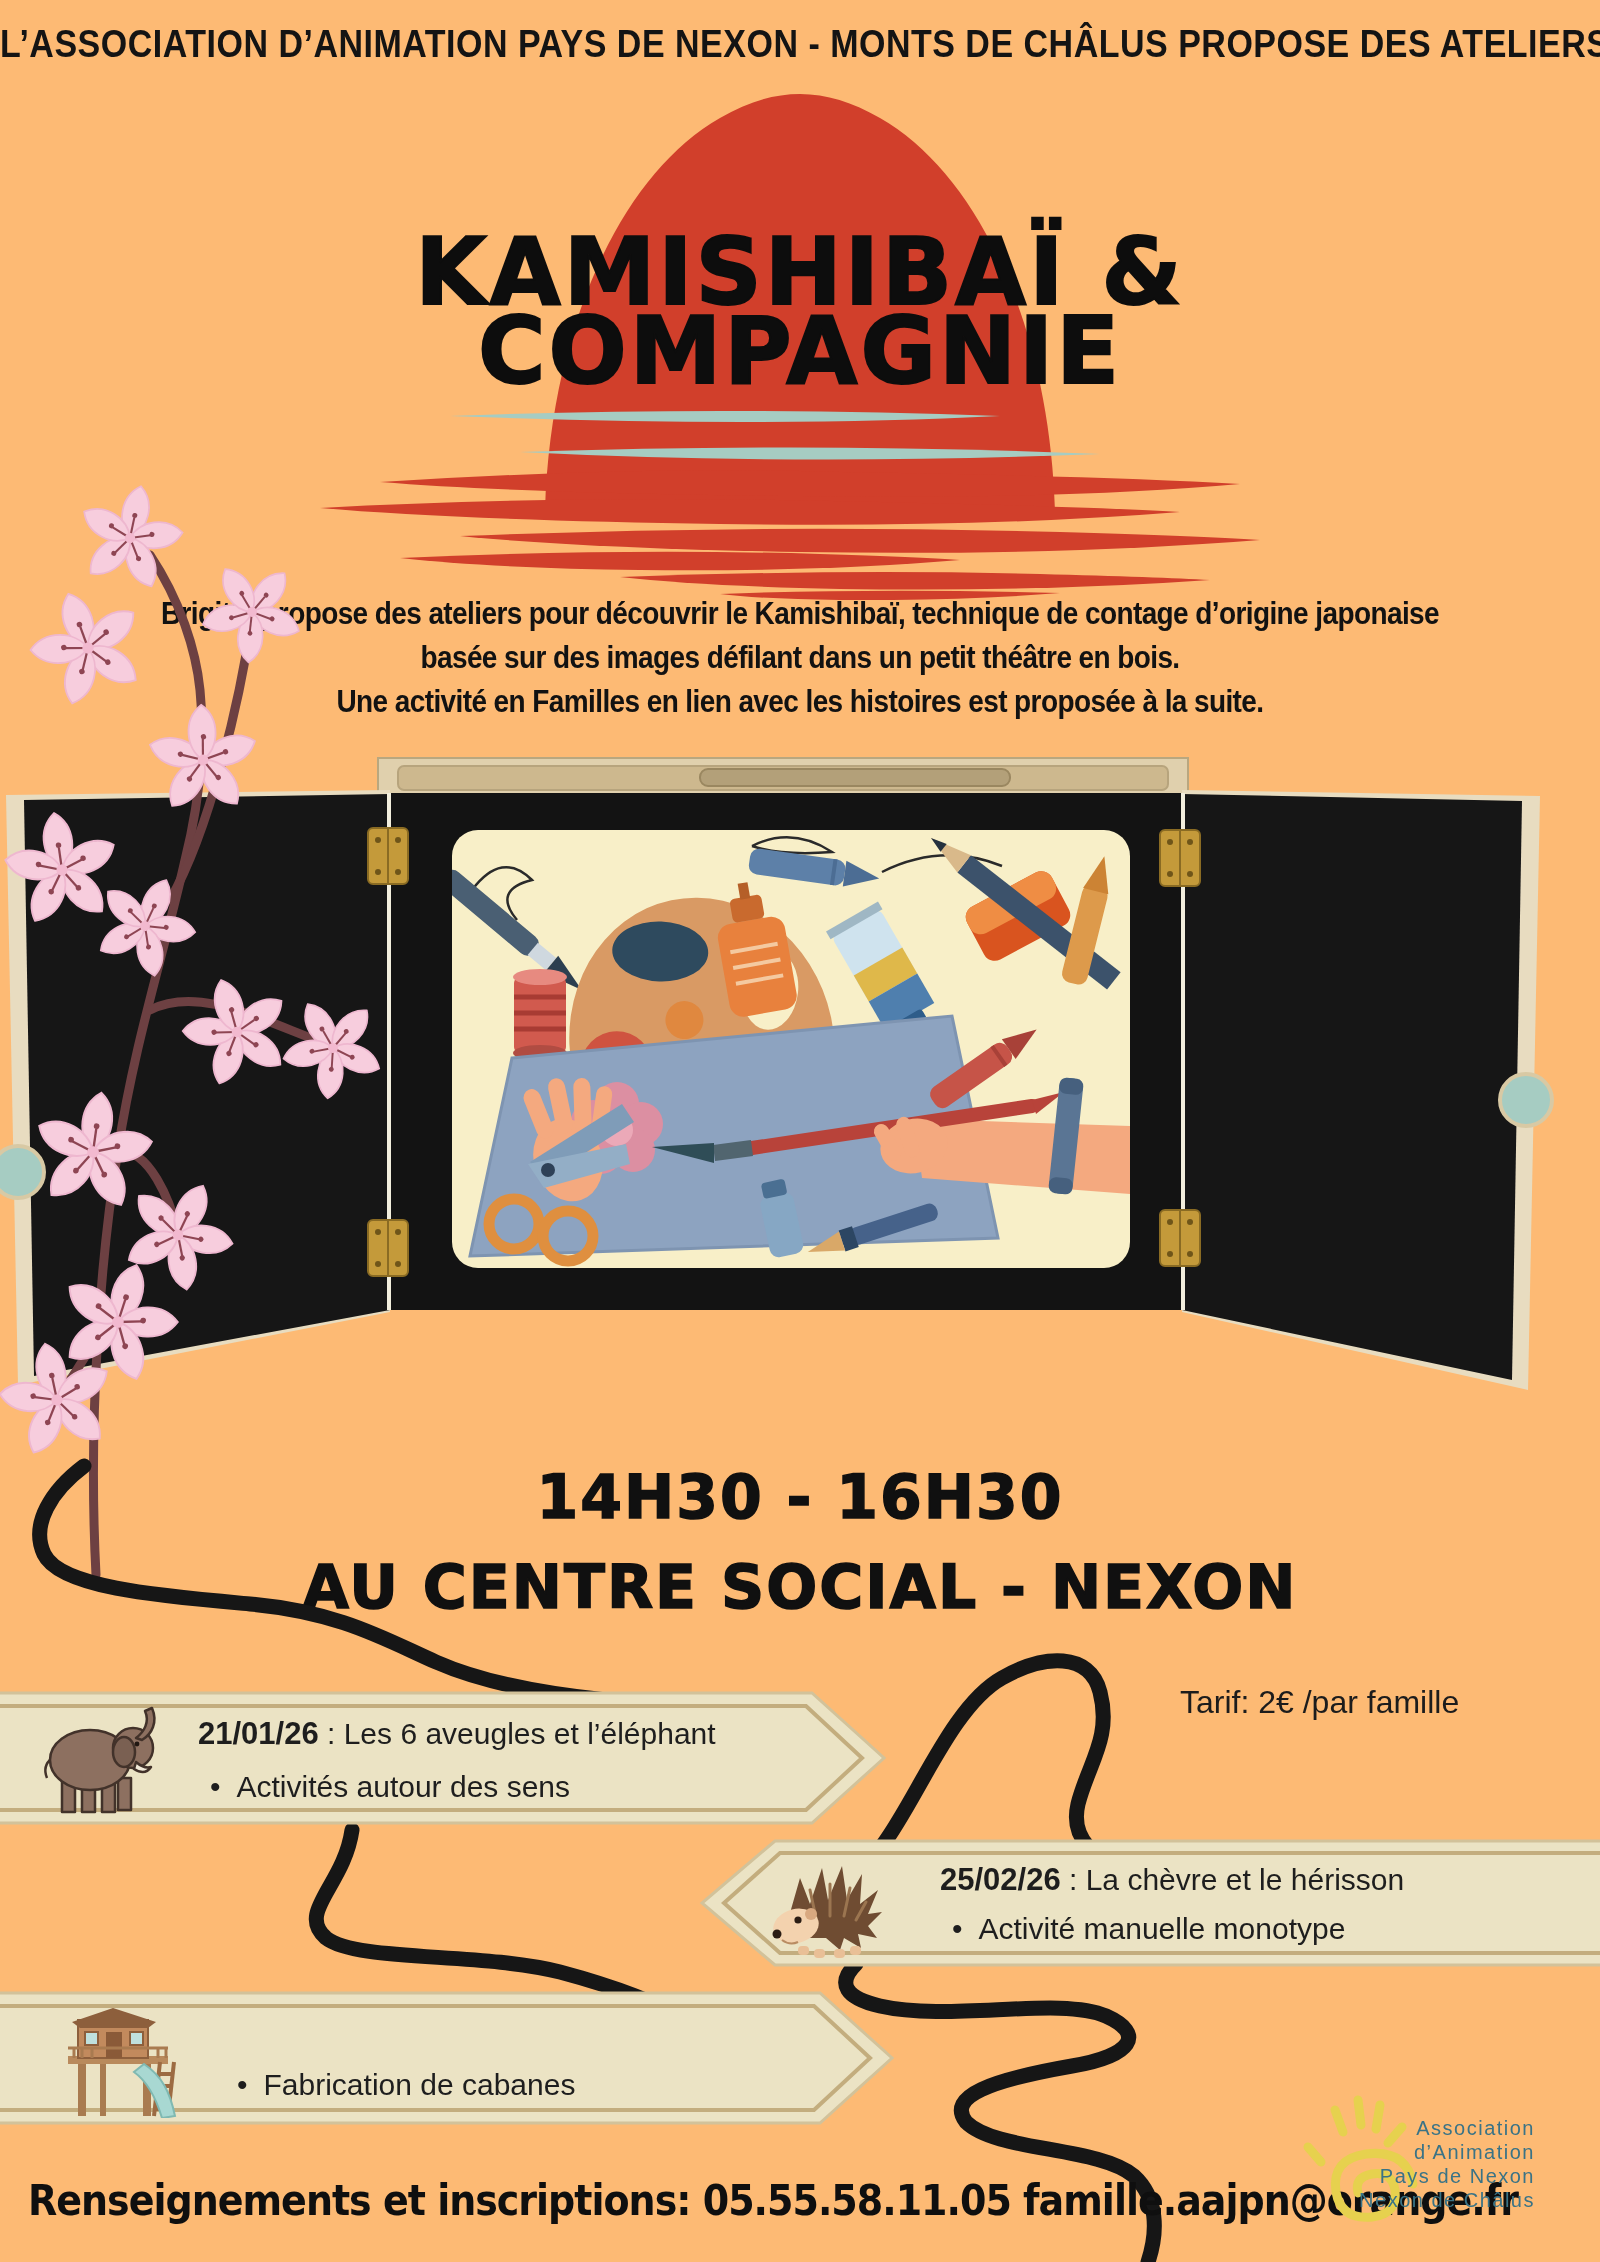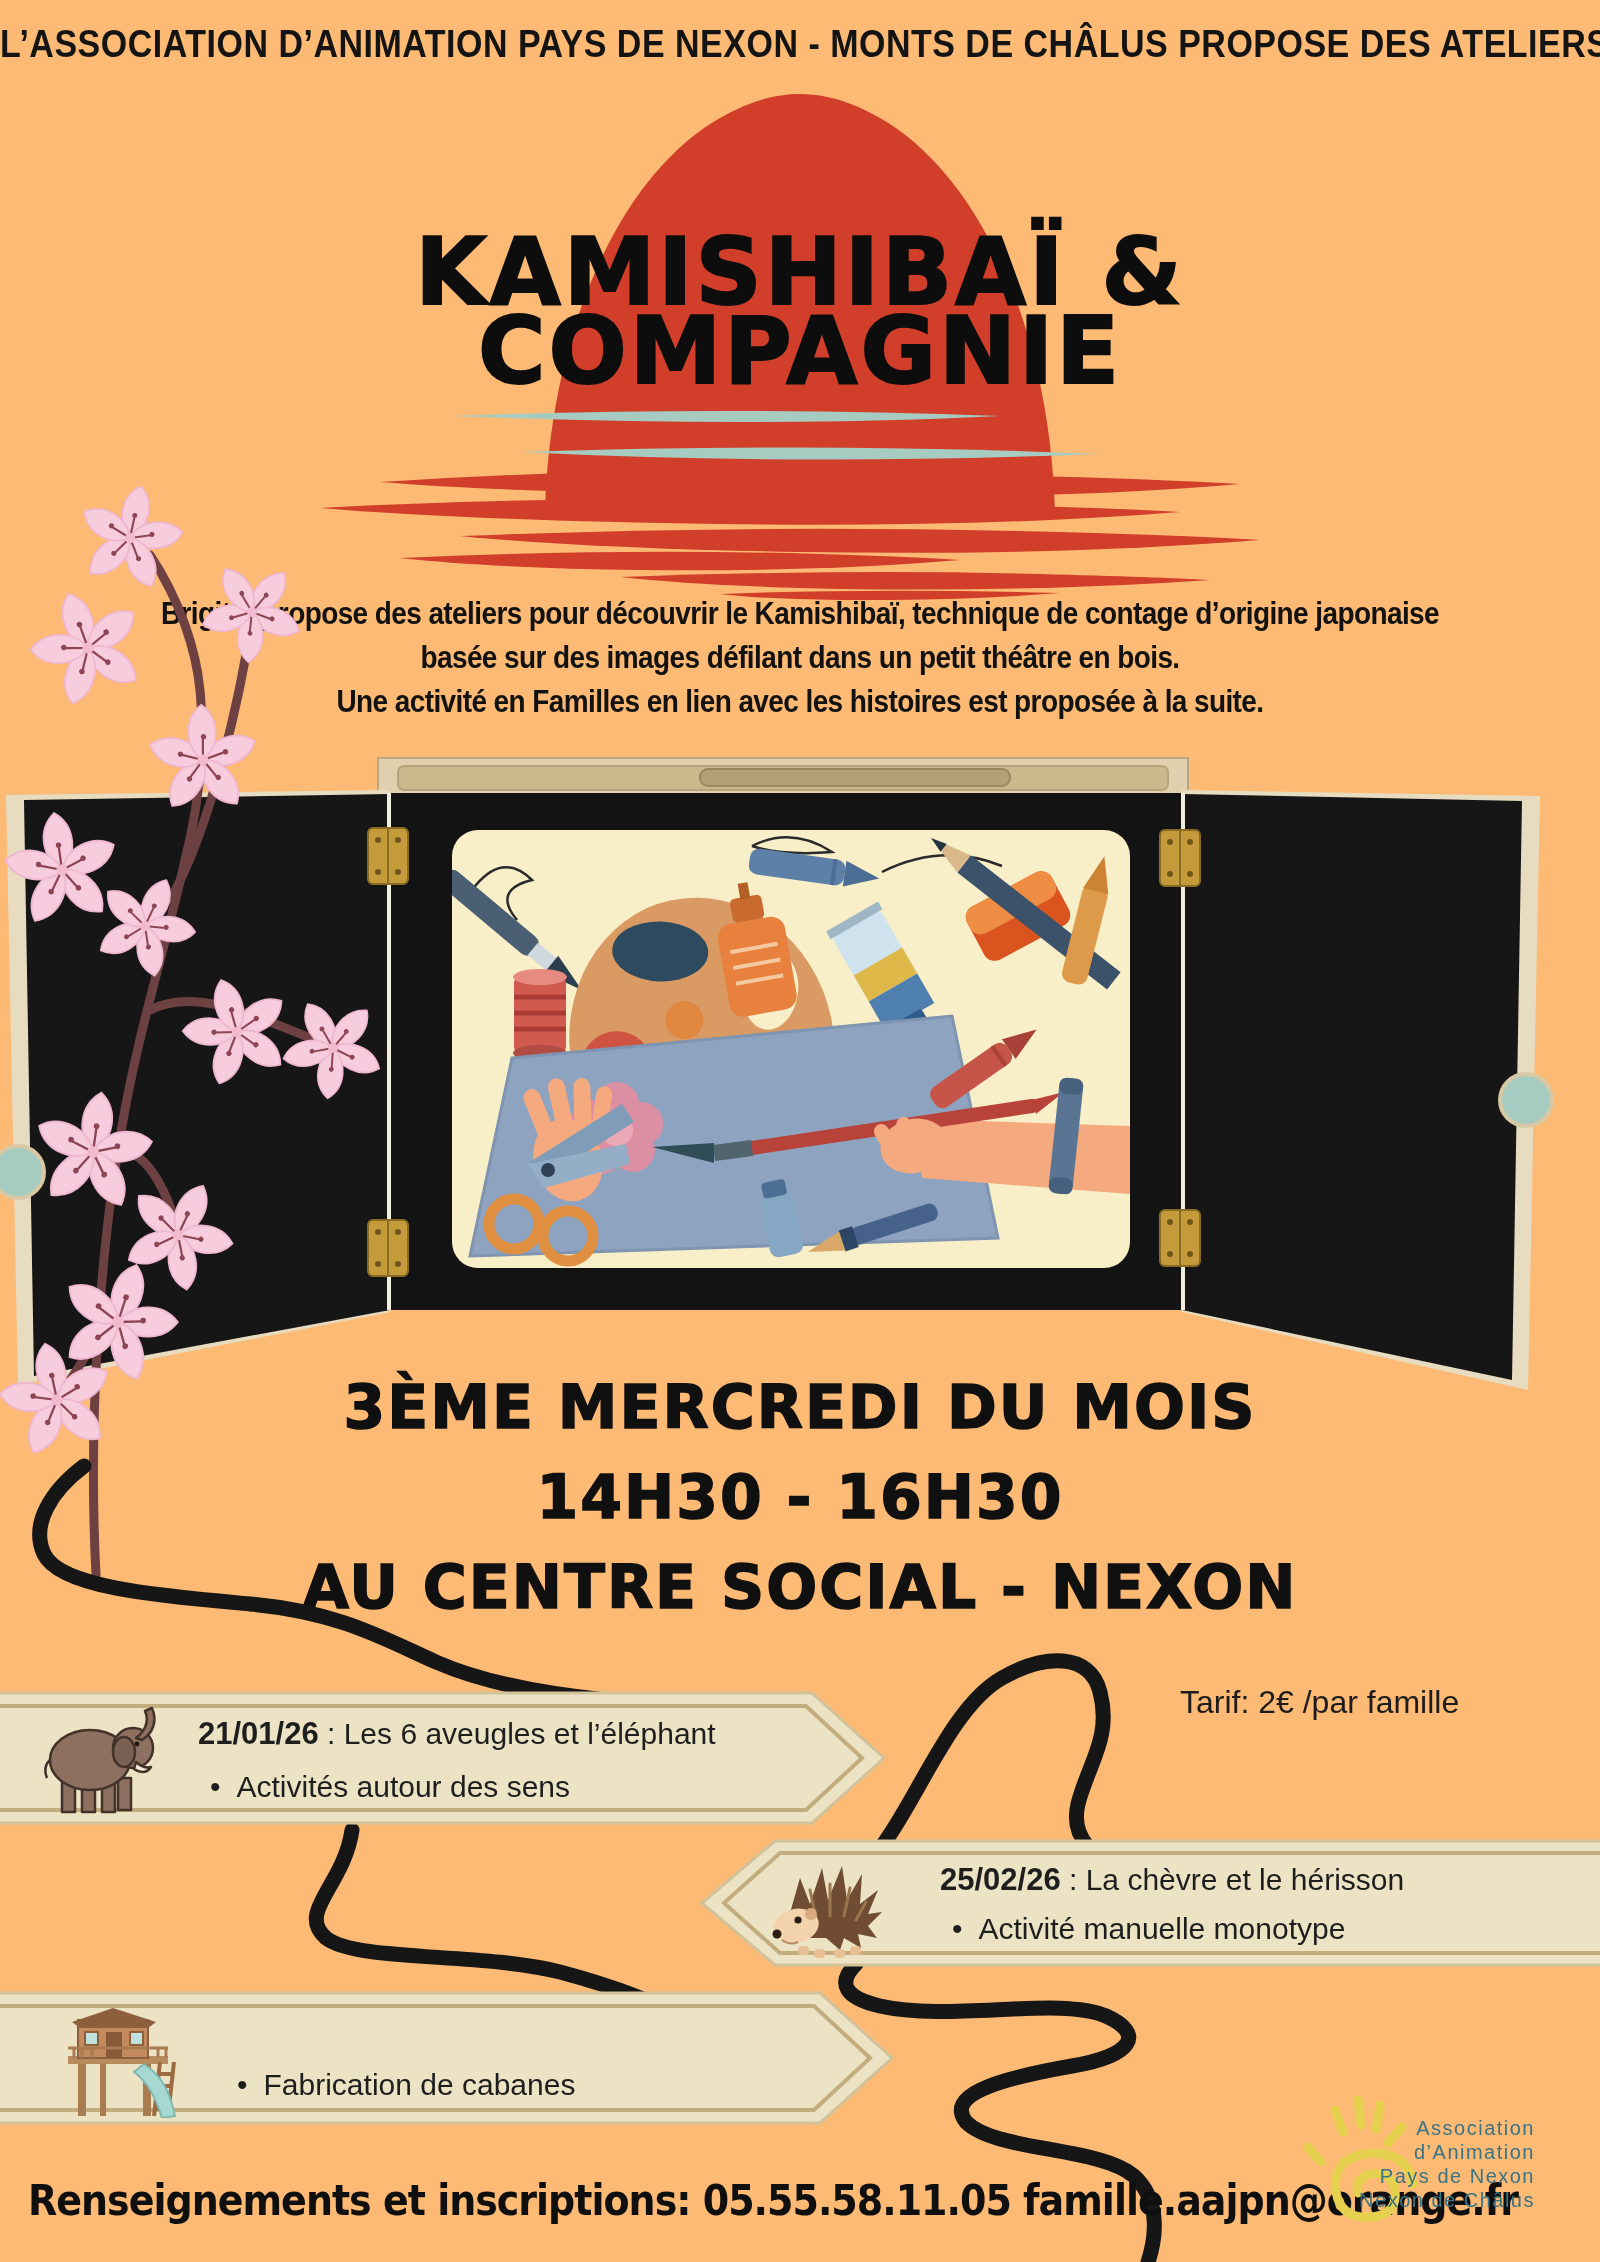--- a/index.html
+++ b/index.html
@@ -315,21 +315,20 @@
     <use href="#blossom" transform="translate(62,390) scale(1.25) rotate(-8)"></use>
     <use href="#blossom" transform="translate(145,446) scale(1.1) rotate(25)"></use>
     <use href="#blossom" transform="translate(237,552) scale(1.18) rotate(55)"></use>
     <use href="#blossom" transform="translate(333,568) scale(1.1) rotate(-30)"></use>
     <use href="#blossom" transform="translate(93,672) scale(1.3) rotate(8)"></use>
     <use href="#blossom" transform="translate(178,755) scale(1.2) rotate(-45)"></use>
     <use href="#blossom" transform="translate(118,842) scale(1.3) rotate(18)"></use>
     <use href="#blossom" transform="translate(57,920) scale(1.25) rotate(-12)"></use>
   </svg>
 
-  <div class="abs sched-line sched1 nowrap">3ÈME MERCREDI DU MOIS</div>
   <div class="abs sched-line sched2 nowrap">14H30 - 16H30</div>
   <div class="abs sched-line sched3 nowrap">AU CENTRE SOCIAL - NEXON</div>
 
   <svg class="abs" style="left:0;top:0;" width="1600" height="2262" viewBox="0 0 1600 2262">
     <g stroke="#161616" stroke-width="15" fill="none" stroke-linecap="round">
       <path d="M 84,1466 C 52,1490 30,1524 44,1554 C 60,1588 160,1596 250,1604 C 340,1612 386,1640 436,1662 C 486,1684 546,1694 606,1700 C 636,1703 652,1708 668,1716"></path>
       <path d="M 882,1846 C 918,1798 952,1706 1002,1678 C 1044,1654 1090,1652 1100,1692 C 1112,1738 1088,1764 1078,1804 C 1070,1838 1092,1860 1140,1876 C 1210,1898 1312,1892 1372,1902 C 1398,1908 1408,1926 1414,1950"></path>
       <path d="M 352,1830 C 344,1886 296,1912 326,1938 C 356,1962 480,1952 560,1972 C 620,1988 660,2004 690,2022"></path>
       <path d="M 856,1964 C 836,1984 846,1998 880,2006 C 950,2022 1060,1996 1106,2016 C 1146,2034 1132,2056 1072,2066 C 992,2080 946,2096 966,2122 C 996,2152 1098,2146 1134,2176 C 1158,2198 1158,2232 1148,2262"></path>
     </g>

